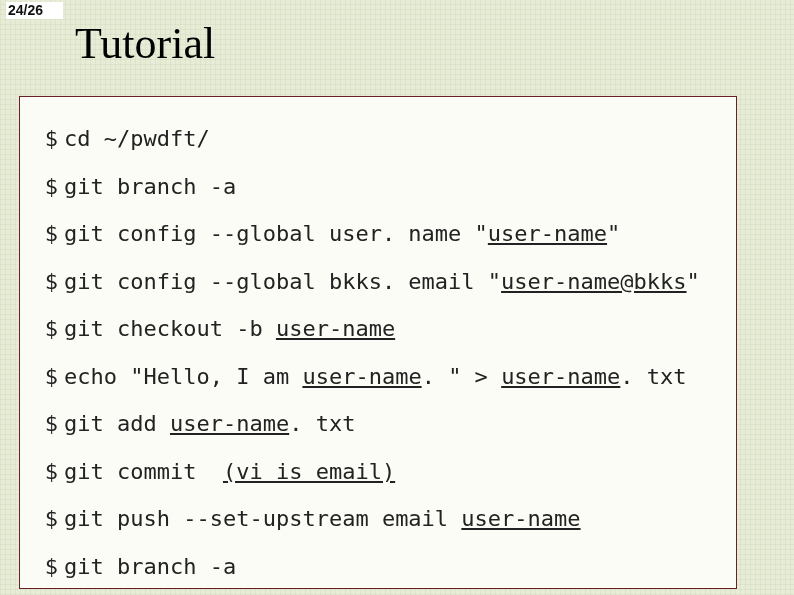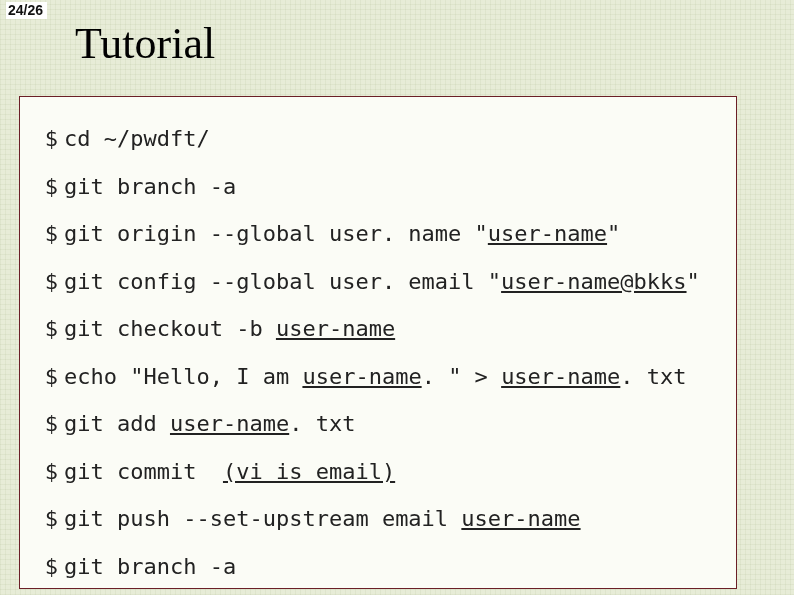--- a/index.html
+++ b/index.html
@@ -28,21 +28,21 @@
   }
 
   .page-counter {
     position: absolute;
     top: 2px;
     left: 6px;
     font-family: Arial, Helvetica, sans-serif;
     font-size: 14px;
     font-weight: bold;
     background: #fff;
-    padding: 1px 4px 2px 2px;
+    padding: 1px 20px 2px 2px;
     line-height: 1;
   }
 
   .title {
     position: absolute;
     top: 18px;
     left: 75px;
     font-family: Georgia, "Times New Roman", serif;
     font-size: 44px;
     font-weight: 400;
@@ -98,26 +98,26 @@
     <span class="cmd">cd ~/pwdft/</span>
   </div>
 
   <div class="code-row">
     <span class="prompt">$</span>
     <span class="cmd">git branch -a</span>
   </div>
 
   <div class="code-row">
     <span class="prompt">$</span>
-    <span class="cmd"><span>git origin --global user. name "</span><span class="u">user-name</span><span>"</span></span>
+    <span class="cmd"><span>git config --global user. name "</span><span class="u">user-name</span><span>"</span></span>
   </div>
 
   <div class="code-row">
     <span class="prompt">$</span>
-    <span class="cmd"><span>git config --global user. email "</span><span class="u">user-name@bkks</span><span>"</span></span>
+    <span class="cmd"><span>git config --global bkks. email "</span><span class="u">user-name@bkks</span><span>"</span></span>
   </div>
 
   <div class="code-row">
     <span class="prompt">$</span>
     <span class="cmd"><span>git checkout -b </span><span class="u">user-name</span></span>
   </div>
 
   <div class="code-row">
     <span class="prompt">$</span>
     <span class="cmd"><span>echo "Hello, I am </span><span class="u">user-name</span><span>. " &gt; </span><span class="u">user-name</span><span>. txt</span></span>

